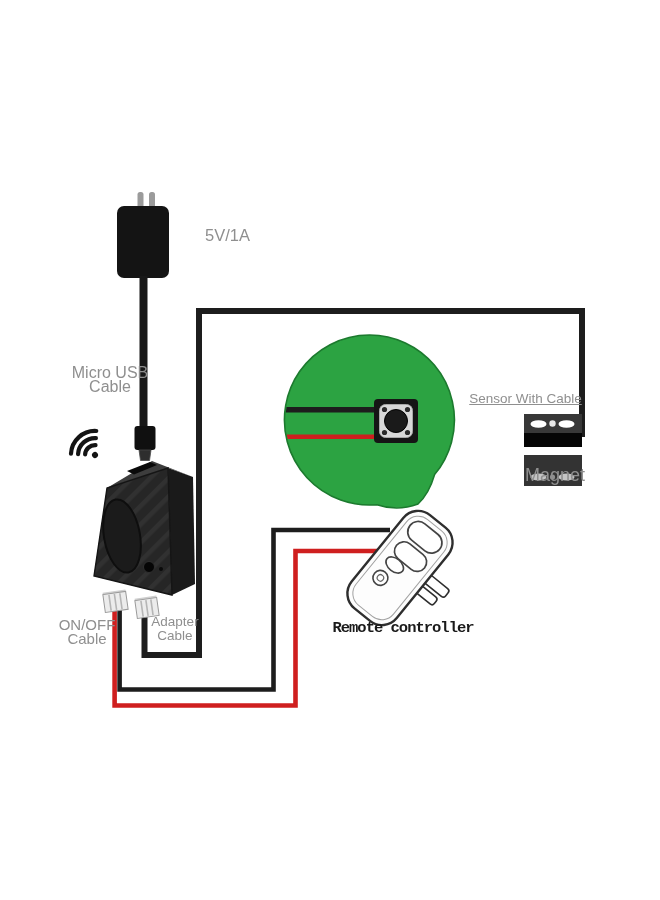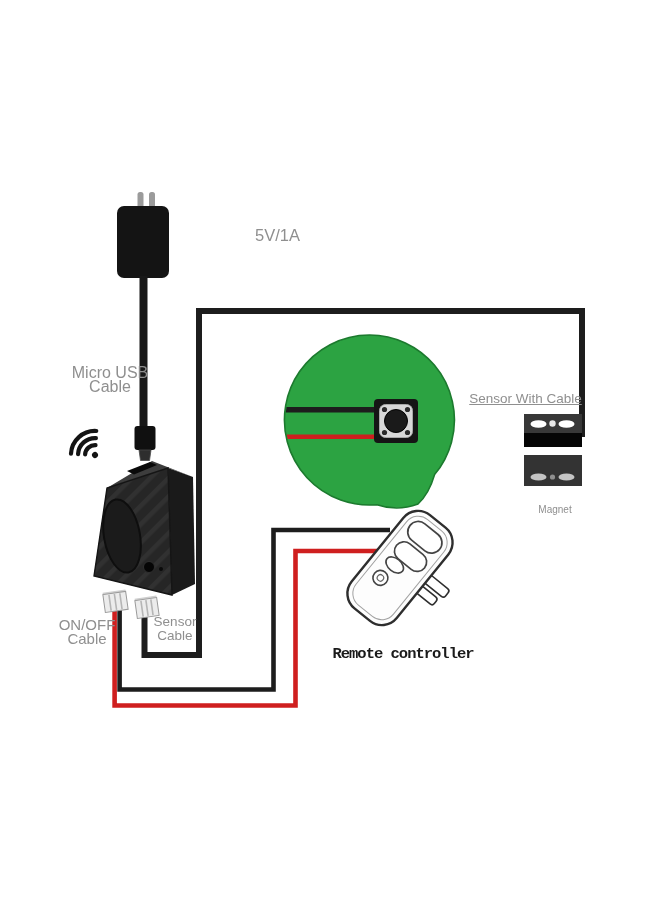--- a/index.html
+++ b/index.html
@@ -1,27 +1,27 @@
 <!DOCTYPE html>
 <html style="--c-background: #ffffff; --c-bubble_green: #2ca342; --c-bubble_outline: #1c7a2e; --c-wire_red: #cf1f1f; --c-wire_black: #1d1d1d; --c-label_gray: #8f8f8f; --c-remote_text: #1a1a1a; --c-device_black: #242424;"><head>
 <meta charset="utf-8">
 <style>
   html,body{margin:0;padding:0;background:#fff;}
   .canvas{position:relative;width:660px;height:900px;background:var(--c-background,#fff);overflow:hidden;
           font-family:"Liberation Sans",sans-serif;}
   .canvas svg{position:absolute;left:0;top:0;}
   .lbl{position:absolute;text-align:center;color:var(--c-label_gray,#8f8f8f);}
   .lbl .ln{display:block;}
-  #lbl-adapter{left:155px;top:226px;width:145px;font-size:16.5px;line-height:18px;text-align:right;}
+  #lbl-adapter{left:155px;top:226px;width:145px;font-size:16.5px;line-height:18px;}
   #lbl-microusb{left:60px;top:366px;width:100px;font-size:16px;line-height:14px;}
   #lbl-onoff{left:42px;top:618px;width:90px;font-size:15px;line-height:14px;}
   #lbl-sensorcable{left:130px;top:615px;width:90px;font-size:13.5px;line-height:14px;}
   #lbl-sensorwith{left:453px;top:391px;width:145px;font-size:13.5px;white-space:nowrap;text-decoration:underline;}
-  #lbl-magnet{left:505px;top:504px;width:100px;font-size:10px;}
-  #lbl-remote{left:318px;top:645px;width:170px;color:var(--c-remote_text,#1a1a1a);
+  #lbl-magnet{left:505px;top:465px;width:100px;font-size:18px;}
+  #lbl-remote{left:318px;top:619px;width:170px;color:var(--c-remote_text,#1a1a1a);
               font-family:"Liberation Mono",monospace;font-weight:bold;font-size:15.5px;letter-spacing:-1px;white-space:nowrap;}
 </style>
 </head>
 <body>
 
 <div class="canvas">
 
 <svg width="660" height="900" viewBox="0 0 660 900" xmlns="http://www.w3.org/2000/svg">
   <defs>
     <pattern id="hatch" patternUnits="userSpaceOnUse" width="13" height="13" patternTransform="rotate(-45)">
@@ -138,21 +138,21 @@
   <span class="ln">Micro USB</span>
   <span class="ln">Cable</span>
 </div>
 
 <div class="lbl" id="lbl-onoff">
   <span class="ln">ON/OFF</span>
   <span class="ln">Cable</span>
 </div>
 
 <div class="lbl" id="lbl-sensorcable">
-  <span class="ln">Sensor</span>
+  <span class="ln">Adapter</span>
   <span class="ln">Cable</span>
 </div>
 
 <div class="lbl" id="lbl-sensorwith">Sensor With Cable</div>
 
 <div class="lbl" id="lbl-magnet">Magnet</div>
 
 <div class="lbl" id="lbl-remote">Remote controller</div>
 
 </div>

